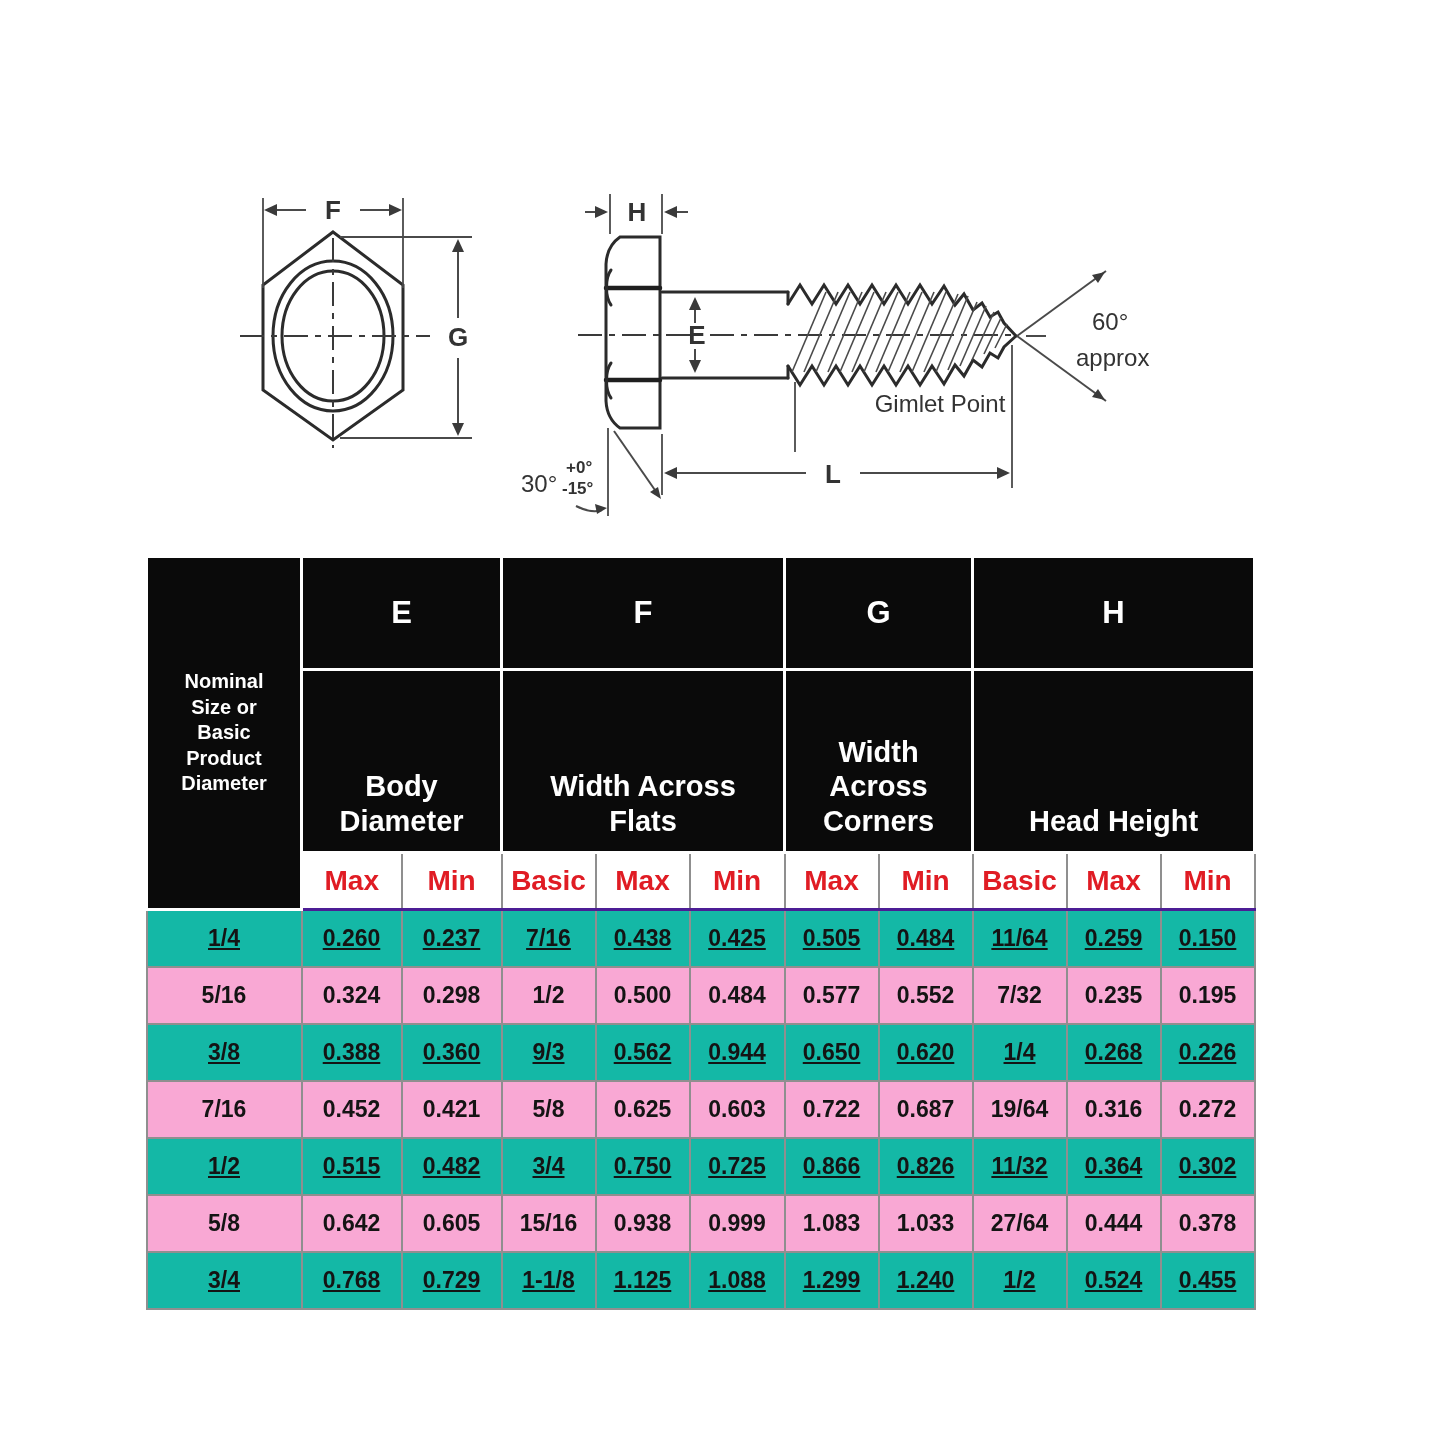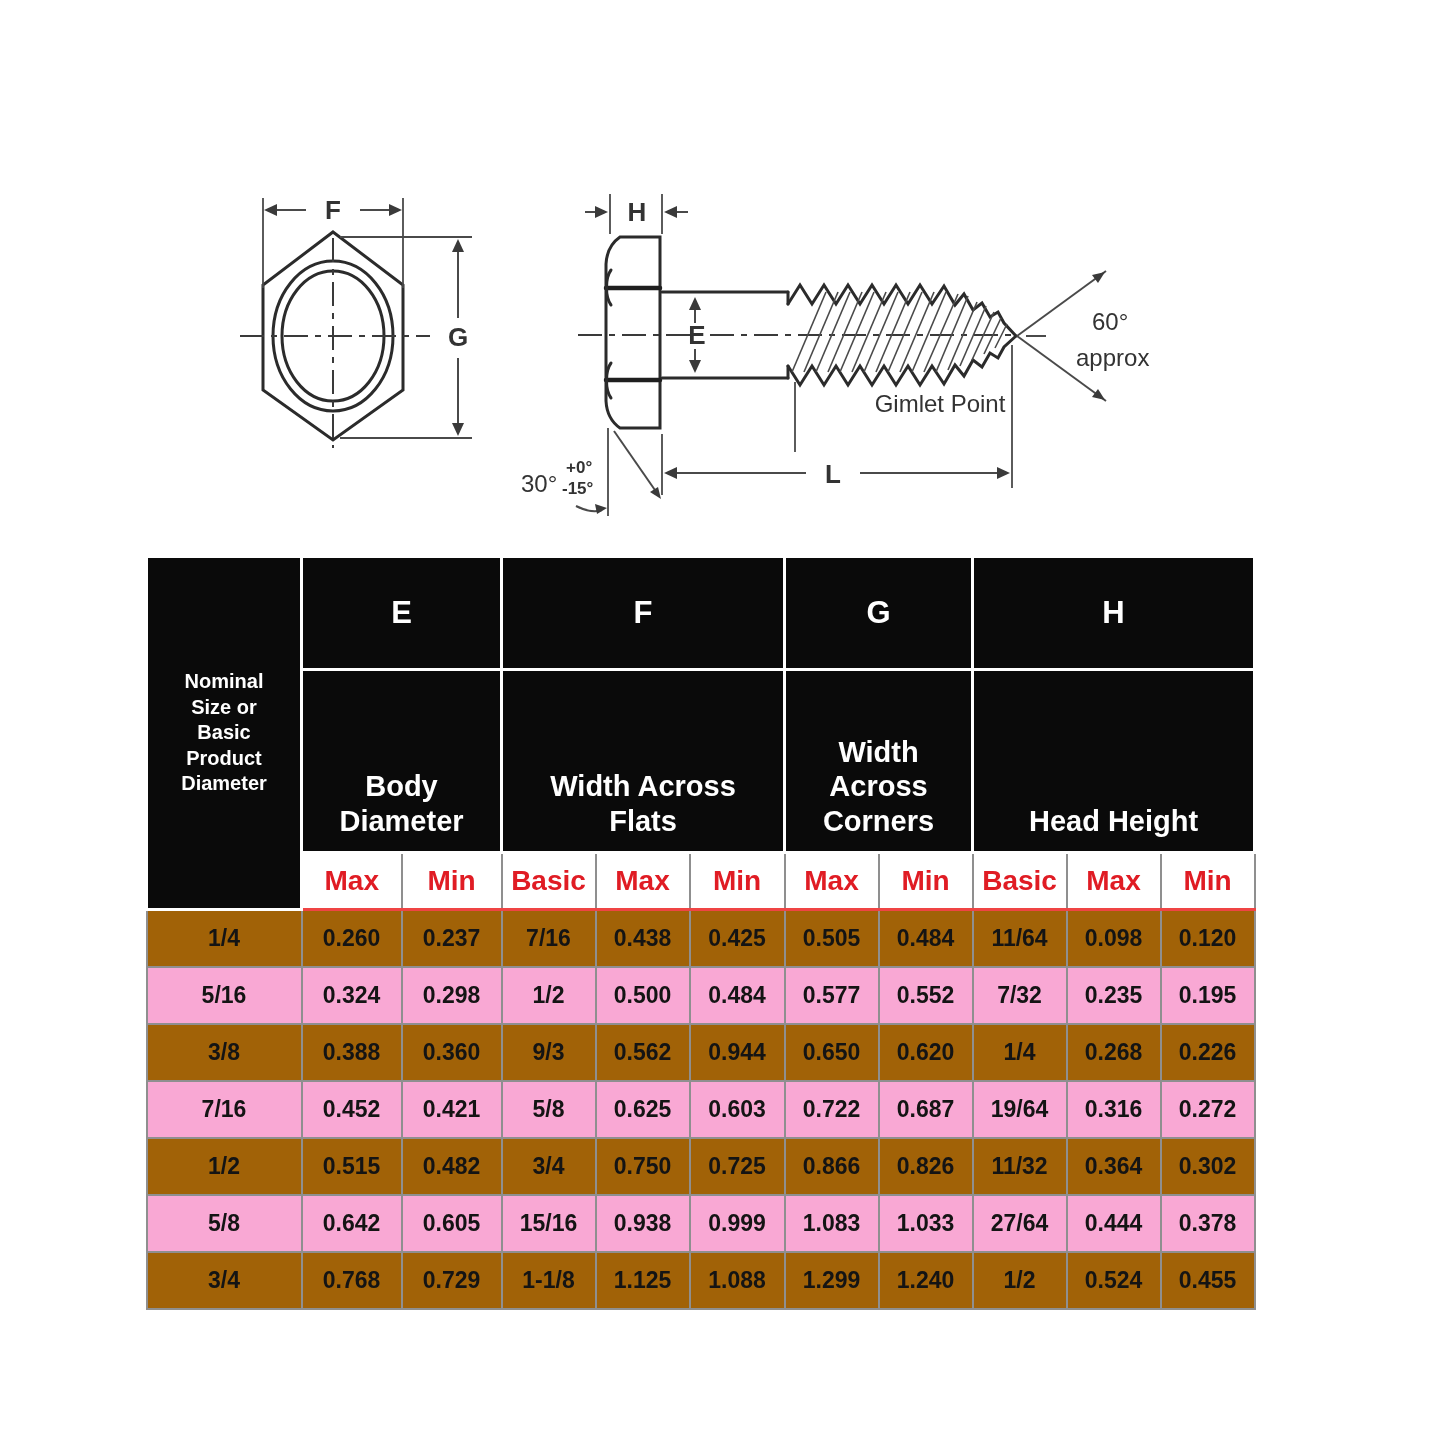--- a/index.html
+++ b/index.html
@@ -25,23 +25,23 @@
     border-collapse:collapse; table-layout:fixed;
   }
   .spec-table th, .spec-table td { border:2px solid #8f8f8f; text-align:center; overflow:hidden; }
   .black  { background:#0a0a0a; color:#ffffff; border:3px solid #ffffff !important; }
   .nominal{ font-size:20px; font-weight:bold; line-height:1.28; padding:0 16px; vertical-align:middle; }
   .letters-row th { height:108px; }
   .letter { font-size:31px; font-weight:bold; vertical-align:middle; }
   .desc-row th { height:168px; }
   .desc   { font-size:29px; font-weight:bold; line-height:1.2; vertical-align:bottom; padding:0 10px 12px 10px; }
   .sub-row th { height:52px; background:#ffffff; color:#e01c24; font-size:28px; font-weight:bold;
-                vertical-align:middle; border-bottom:3px solid #ef4444; }
+                vertical-align:middle; border-bottom:3px solid #4c1d95; }
   .spec-table tbody td { height:53px; font-size:23px; font-weight:bold; color:#141414; vertical-align:middle; }
-  .spec-table tbody tr.odd  td { background:#a16207; }
+  .spec-table tbody tr.odd  td { background:#14b8a6;text-decoration:underline; }
   .spec-table tbody tr.even td { background:#f9a8d4; }
 </style>
 </head>
 <body>
 
 <div id="screenshot">
 
   <svg id="drawing" viewBox="200 160 1000 380">
 
     <g>
@@ -219,22 +219,22 @@
       <tr class="odd">
         <td>1/4</td>
         <td>0.260</td>
         <td>0.237</td>
         <td>7/16</td>
         <td>0.438</td>
         <td>0.425</td>
         <td>0.505</td>
         <td>0.484</td>
         <td>11/64</td>
-        <td>0.098</td>
-        <td>0.120</td>
+        <td>0.259</td>
+        <td>0.150</td>
       </tr>
       <tr class="even">
         <td>5/16</td>
         <td>0.324</td>
         <td>0.298</td>
         <td>1/2</td>
         <td>0.500</td>
         <td>0.484</td>
         <td>0.577</td>
         <td>0.552</td>

